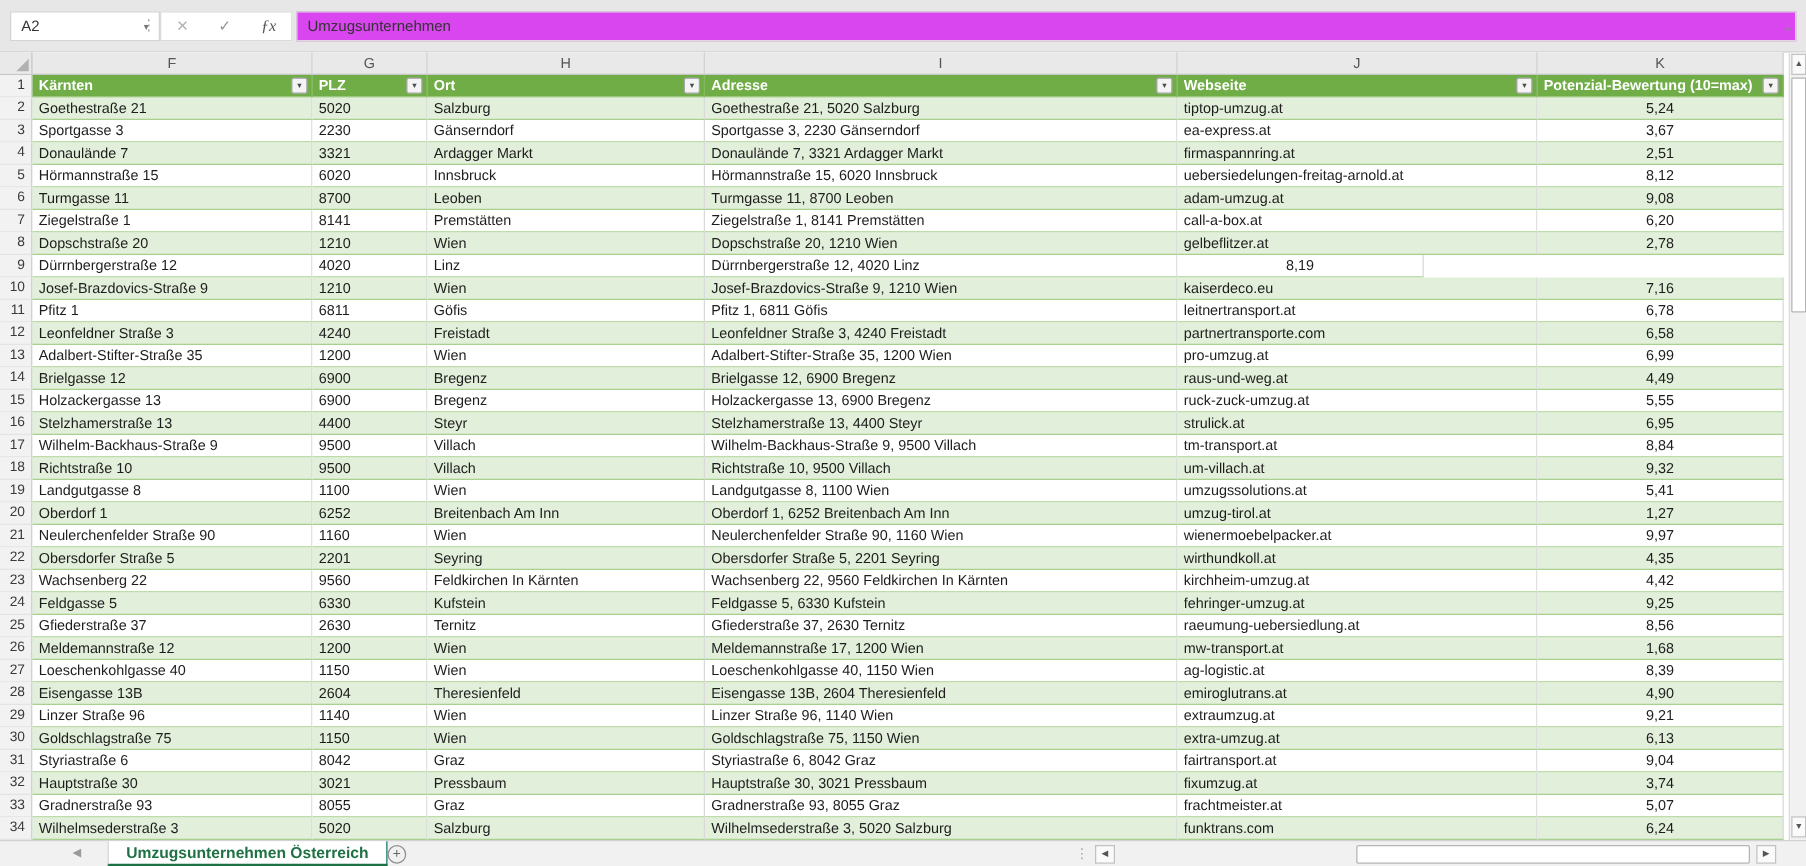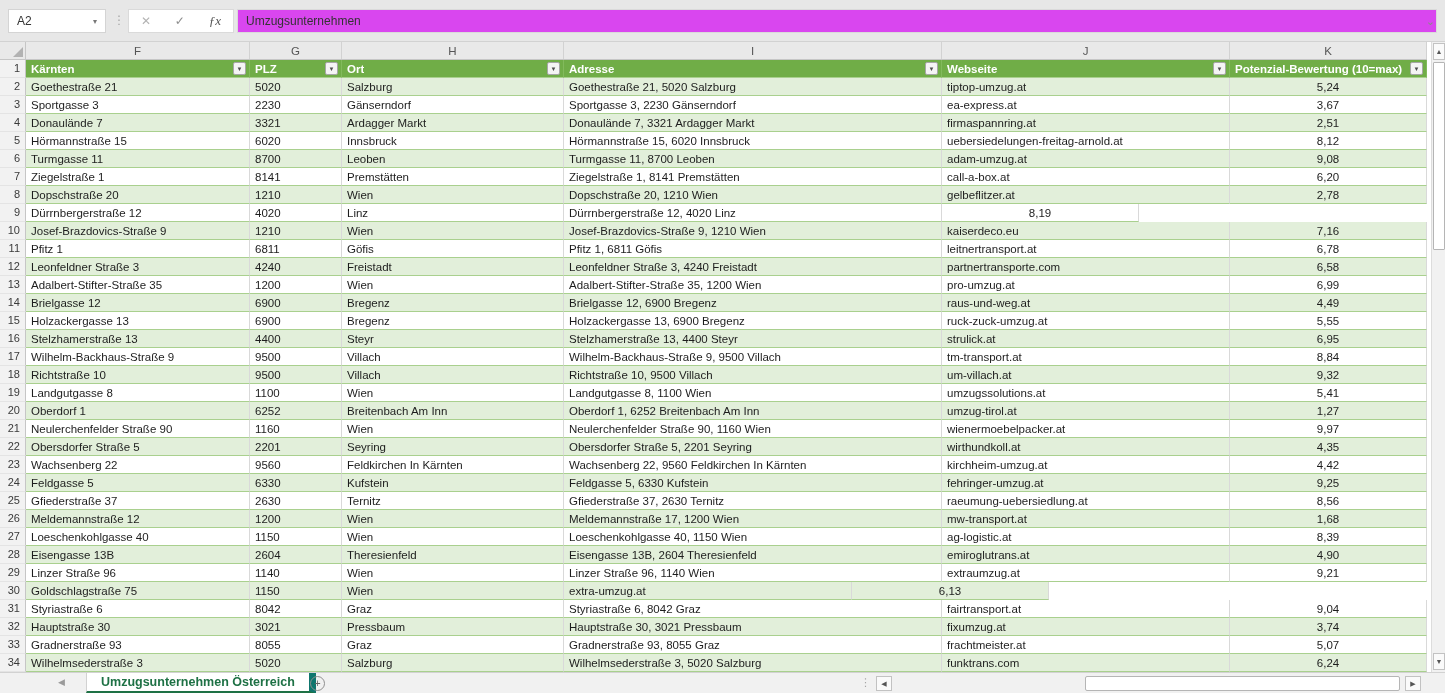--- a/index.html
+++ b/index.html
@@ -3,21 +3,21 @@
 <meta charset="utf-8">
 <style>
   * { box-sizing: border-box; margin: 0; padding: 0; }
   html,body { width:1445px; height:693px; overflow:hidden;
     font-family:"Liberation Sans", sans-serif; background:#fff; }
   .stage { position:relative; width:1445px; height:693px; background:#fff; }
 
   
   .topbar { position:absolute; top:0; left:0; width:1445px; height:42px;
     background:#e7e7e7; border-bottom:1px solid #d2d2d2; }
-  .name-box { position:absolute; left:8px; top:9px; width:98px; height:24px;
+  .name-box { position:absolute; left:8px; top:9px; width:120px; height:24px;
     background:#fff; border:1px solid #d4d4d4; display:flex; align-items:center; }
   .name-box .nb-val { flex:1; padding-left:8px; font-size:12px; color:#333; }
   .name-box .nb-dd { width:20px; text-align:center; color:#777; font-size:8px; }
   .grip-dots { position:absolute; left:113px; top:13px; color:#a6a6a6; font-size:12px; }
   .fx-group { position:absolute; left:128px; top:9px; width:106px; height:24px;
     background:#fff; border:1px solid #dadada; display:flex; align-items:center;
     justify-content:space-around; }
   .icon-x { color:#b3b3b3; font-size:12px; }
   .icon-check { color:#8f8f8f; font-size:12px; }
   .icon-fx { color:#555; font-size:13px; font-style:italic;
@@ -68,21 +68,21 @@
   .vs-up { top:1px; } .vs-down { bottom:2px; }
   .vs-thumb { position:absolute; left:1px; top:20px; width:12px; height:188px;
     background:#fff; border:1px solid #b5b5b5; border-radius:1px; }
 
   
   .bottombar { position:absolute; bottom:0; left:0; width:1445px; height:21px;
     background:#f1f1f1; border-top:1px solid #d2d2d2; }
   .tabnav { position:absolute; top:4px; color:#9a9a9a; font-size:9px; }
   .tn-left { left:58px; } .tn-right { left:128px; }
   .sheet-tab { position:absolute; left:86px; top:0; height:20px; background:#fff;
-    border-left:1px solid #d2d2d2; border-right:7px solid #0f766e;
+    border-left:1px solid #d2d2d2; border-right:1px solid #0f766e;
     border-bottom:2px solid #1e7145; display:flex; align-items:center;
     padding:0 14px; font-size:12.5px; font-weight:bold; color:#1e7145; }
   .add-sheet { position:absolute; left:310px; top:3px; width:15px; height:15px;
     border:1px solid #8f8f8f; border-radius:50%; color:#666; font-size:11px;
     line-height:13px; text-align:center; }
   .hgrip-dots { position:absolute; left:860px; top:3px; color:#a6a6a6; font-size:11px; }
   .hs-btn { position:absolute; top:3px; width:16px; height:15px; background:#fafafa;
     border:1px solid #c2c2c2; color:#555; font-size:7px; text-align:center;
     line-height:13px; }
   .hs-left { left:876px; } .hs-right { left:1405px; }
@@ -444,20 +444,21 @@
       <div class="cell c-i">Linzer Straße 96, 1140 Wien</div>
       <div class="cell c-j">extraumzug.at</div>
       <div class="cell c-k">9,21</div>
     </div>
 
     <div class="row band">
       <div class="gutter">30</div>
       <div class="cell c-f">Goldschlagstraße 75</div>
       <div class="cell c-g">1150</div>
       <div class="cell c-h">Wien</div>
+      <div class="cell c-i">Goldschlagstraße 75, 1150 Wien</div>
       <div class="cell c-j">extra-umzug.at</div>
       <div class="cell c-k">6,13</div>
     </div>
 
     <div class="row">
       <div class="gutter">31</div>
       <div class="cell c-f">Styriastraße 6</div>
       <div class="cell c-g">8042</div>
       <div class="cell c-h">Graz</div>
       <div class="cell c-i">Styriastraße 6, 8042 Graz</div>

